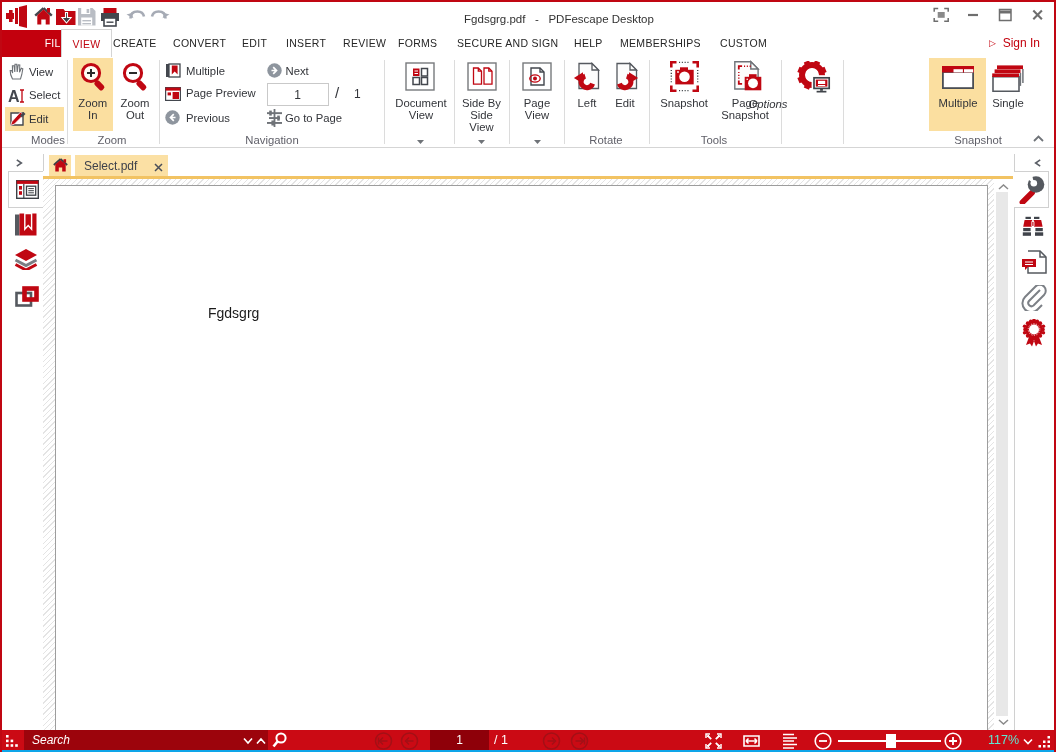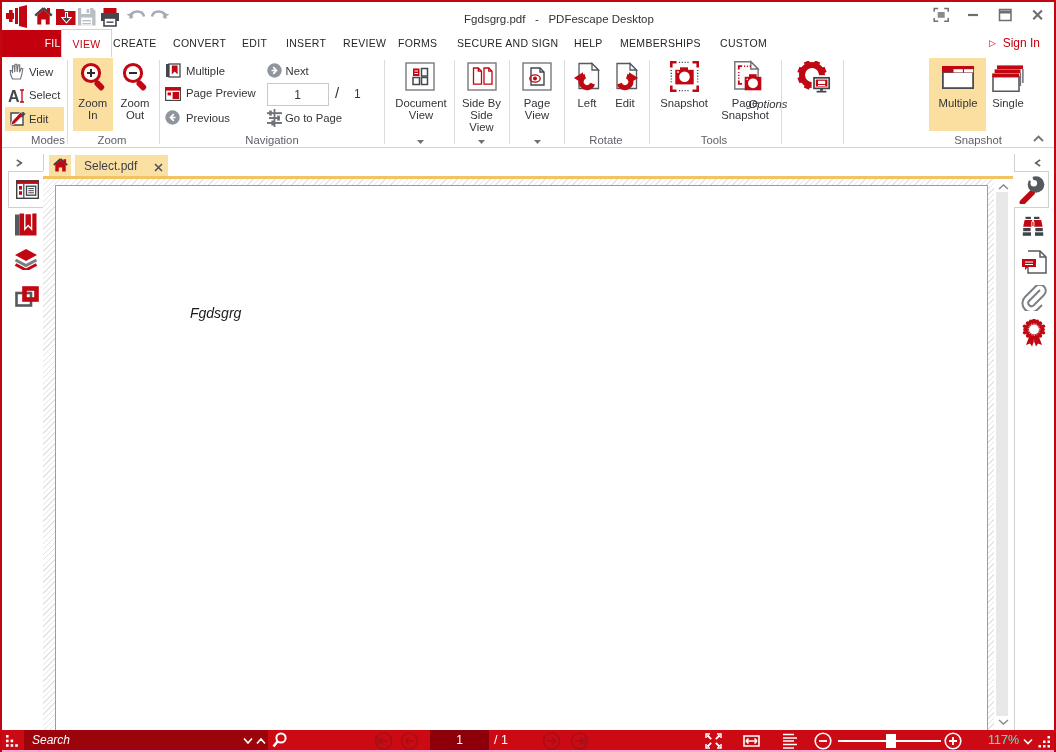--- a/index.html
+++ b/index.html
@@ -29,21 +29,21 @@
   #tabunderline { position:absolute; left:40px; top:27px; width:971px; height:3px; background:#f2c363; }
   .tab { position:absolute; top:5.5px; height:21.5px; background:#fbe0a4; }
   #leftbar { position:absolute; left:2px; top:149px; width:41px; height:581px; background:#fff; }
   #rightbar { position:absolute; left:1013px; top:149px; width:41px; height:581px; background:#fff; }
   .sideline { position:absolute; background:#d0d0d0; }
   #docarea { position:absolute; left:43px; top:179px; width:951px; height:551px;
     background-image:repeating-linear-gradient(135deg, #e4e4e4 0, #e4e4e4 1px, #ffffff 1px, #ffffff 3.9px); }
   #page { position:absolute; left:12px; top:6px; width:933px; height:545px; background:#fff; border:1px solid #9d9d9d; border-bottom:none; }
   #scrollbar { position:absolute; left:994px; top:179px; width:19px; height:551px; background:#fff; }
   #sthumb { position:absolute; left:2px; top:13px; width:11.5px; height:524px; background:#e8e8e8; }
-  #statusbar { position:absolute; left:0; top:730px; width:1056px; height:22px; background:#cb0a14; border-bottom:2px solid #f9a8d4; font-size:12px; }
+  #statusbar { position:absolute; left:0; top:730px; width:1056px; height:22px; background:#cb0a14; border-bottom:2px solid #0ea5e9; font-size:12px; }
   #searchfield { position:absolute; left:24px; top:0; width:244px; height:20px; background:#9c040c; }
 </style>
 </head>
 <body>
 <div id="titlebar">
   <svg class="abs" style="left:4px;top:3px" width="172" height="23" viewBox="0 0 172 23">
     <g fill="#c00712">
       <path d="M13 2 L21 0 L21 23 L13 21 Z"></path>
       <rect x="9" y="3" width="3" height="16"></rect>
       <rect x="0" y="8" width="8" height="6"></rect>
@@ -369,21 +369,21 @@
     <path d="M2.5 11 L13 16.5 L23.5 11" stroke="#7a7e84" stroke-width="3" fill="none"></path>
     <path d="M2.5 15.5 L13 21 L23.5 15.5" stroke="#c00712" stroke-width="3" fill="none"></path>
   </svg>
   <svg class="abs" style="left:12px;top:136px" width="26" height="23" viewBox="0 0 26 23">
     <rect x="2.5" y="8" width="14.5" height="12.5" fill="none" stroke="#55595f" stroke-width="2.6"></rect>
     <rect x="10.5" y="3.5" width="12" height="11" fill="none" stroke="#c00712" stroke-width="4.6"></rect>
   </svg>
 </div>
 <div id="docarea">
   <div id="page">
-    <div style="position:absolute;left:134px;top:119px;font-size:14px;color:#1a1a1a;font-style:italic;">Fgdsgrg</div>
+    <div style="position:absolute;left:152px;top:119px;font-size:14px;color:#1a1a1a;">Fgdsgrg</div>
   </div>
 </div>
 <div id="scrollbar">
   <svg class="abs" style="left:4px;top:5px" width="11" height="6" viewBox="0 0 11 6">
       <path d="M1 5 L5.5 1 L10 5" stroke="#8a8a8a" stroke-width="1.5" fill="none"></path>
     </svg>
   <div id="sthumb"></div>
   <svg class="abs" style="left:4px;top:540px" width="11" height="6" viewBox="0 0 11 6">
       <path d="M1 1 L5.5 5 L10 1" stroke="#8a8a8a" stroke-width="1.5" fill="none"></path>
     </svg>

